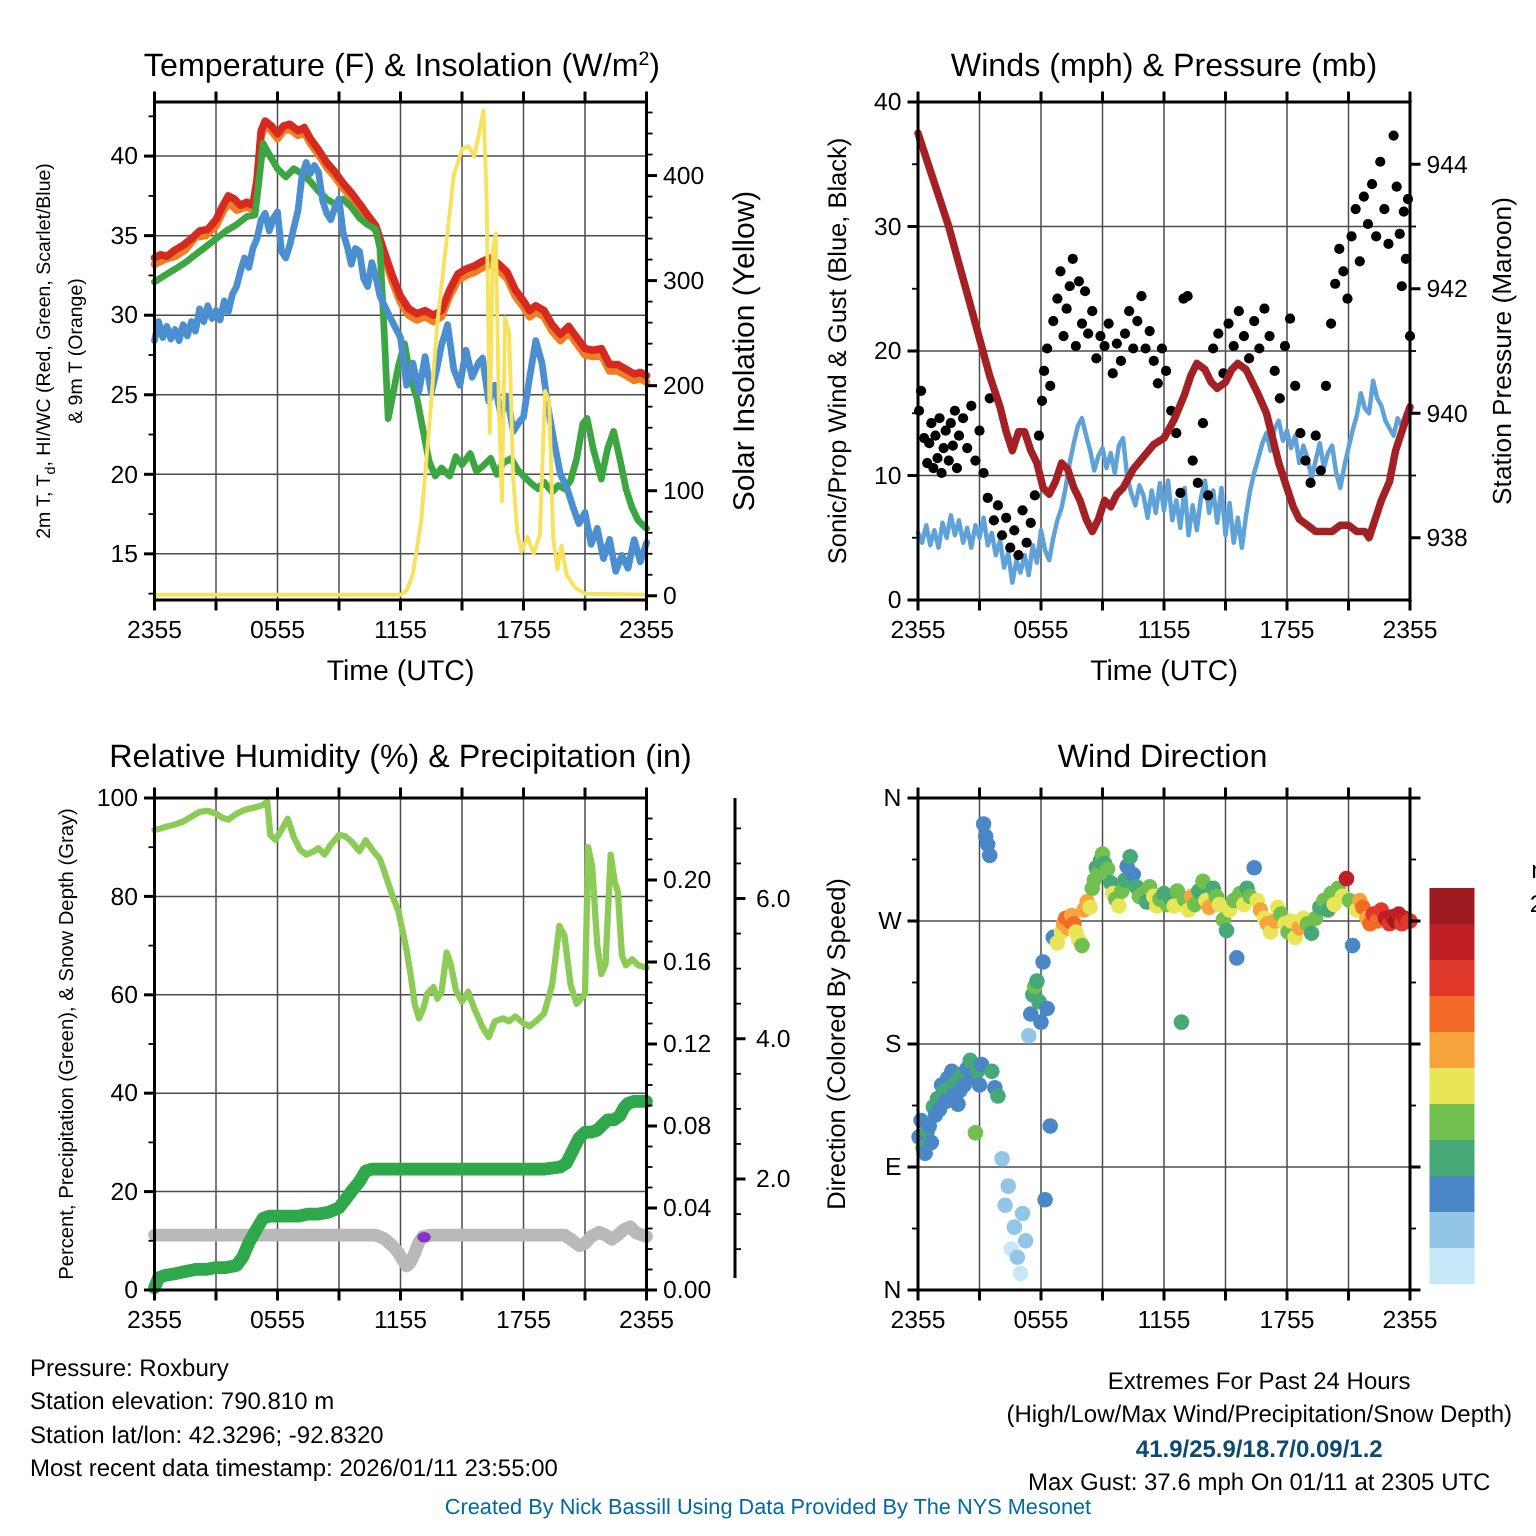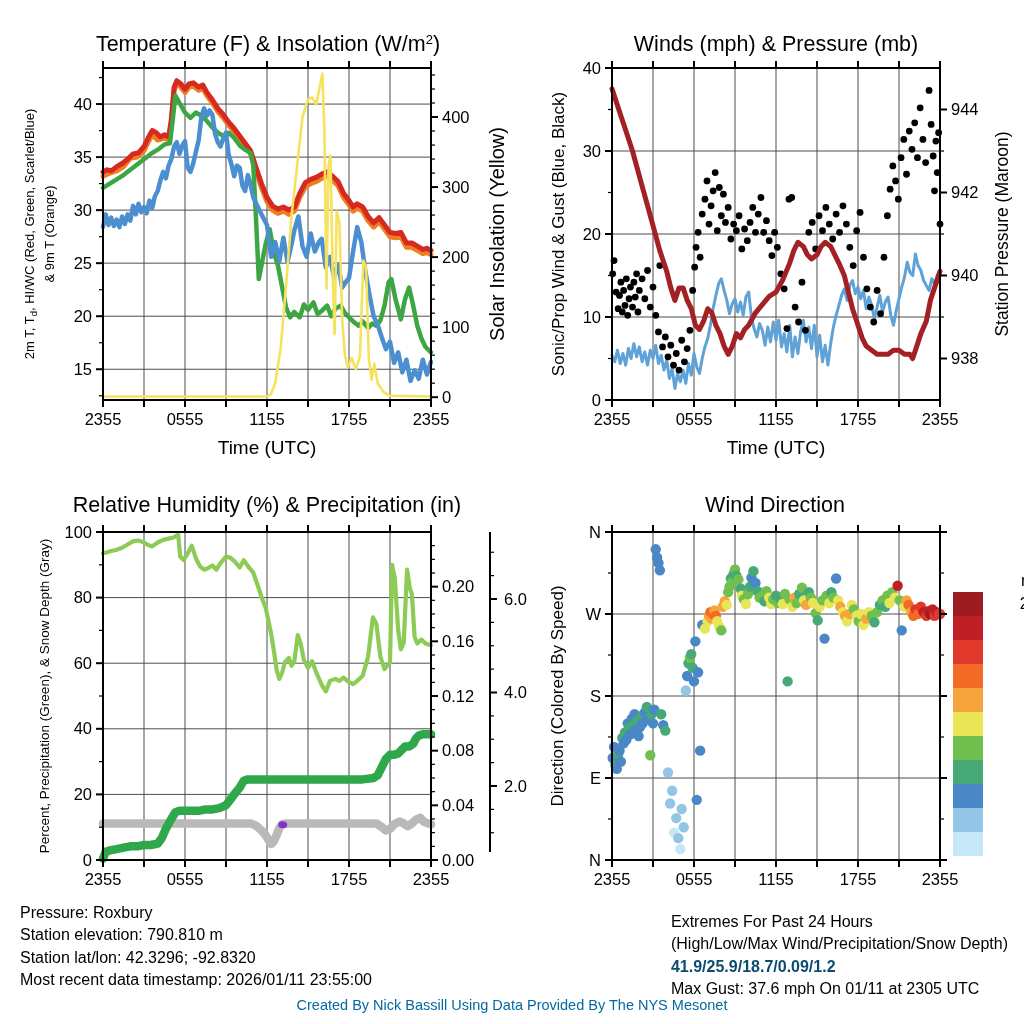--- a/index.html
+++ b/index.html
@@ -13,21 +13,21 @@
   .title{font-size:21.5px;}
   .sup{font-size:13px;vertical-align:7px;}
   .sub{font-size:9.5px;vertical-align:-3px;}
   .xlab{font-size:19px;}
   .legend{position:absolute;left:953px;top:571px;}
   .legend-title{font-size:16.5px;text-align:right;width:100px;margin-bottom:2px;}
   .legend-row{display:flex;height:24px;}
   .legend-swatch{width:30px;height:24px;}
   .legend-label{width:64px;text-align:right;font-size:16px;line-height:24px;}
   .foot-left{position:absolute;left:20px;top:902px;font-size:16px;line-height:22.4px;}
-  .foot-right{position:absolute;right:16px;top:911px;font-size:16px;line-height:22.4px;text-align:left;}
+  .foot-right{position:absolute;right:16px;top:911px;font-size:16px;line-height:22.4px;text-align:center;}
   .red-bold{font-weight:bold;}
   .credit{position:absolute;left:0;top:997px;width:100%;text-align:center;font-size:14.5px;color:#0369a1;}
 </style>
 </head>
 <body>
 
 <div id="app">
   <svg id="plots" width="1024" height="1024" viewBox="0 0 1024 1024">
       <line x1="144" y1="68" x2="144" y2="400" stroke="#4d4d4d" stroke-width="1"></line>
       <line x1="185" y1="68" x2="185" y2="400" stroke="#4d4d4d" stroke-width="1"></line>

